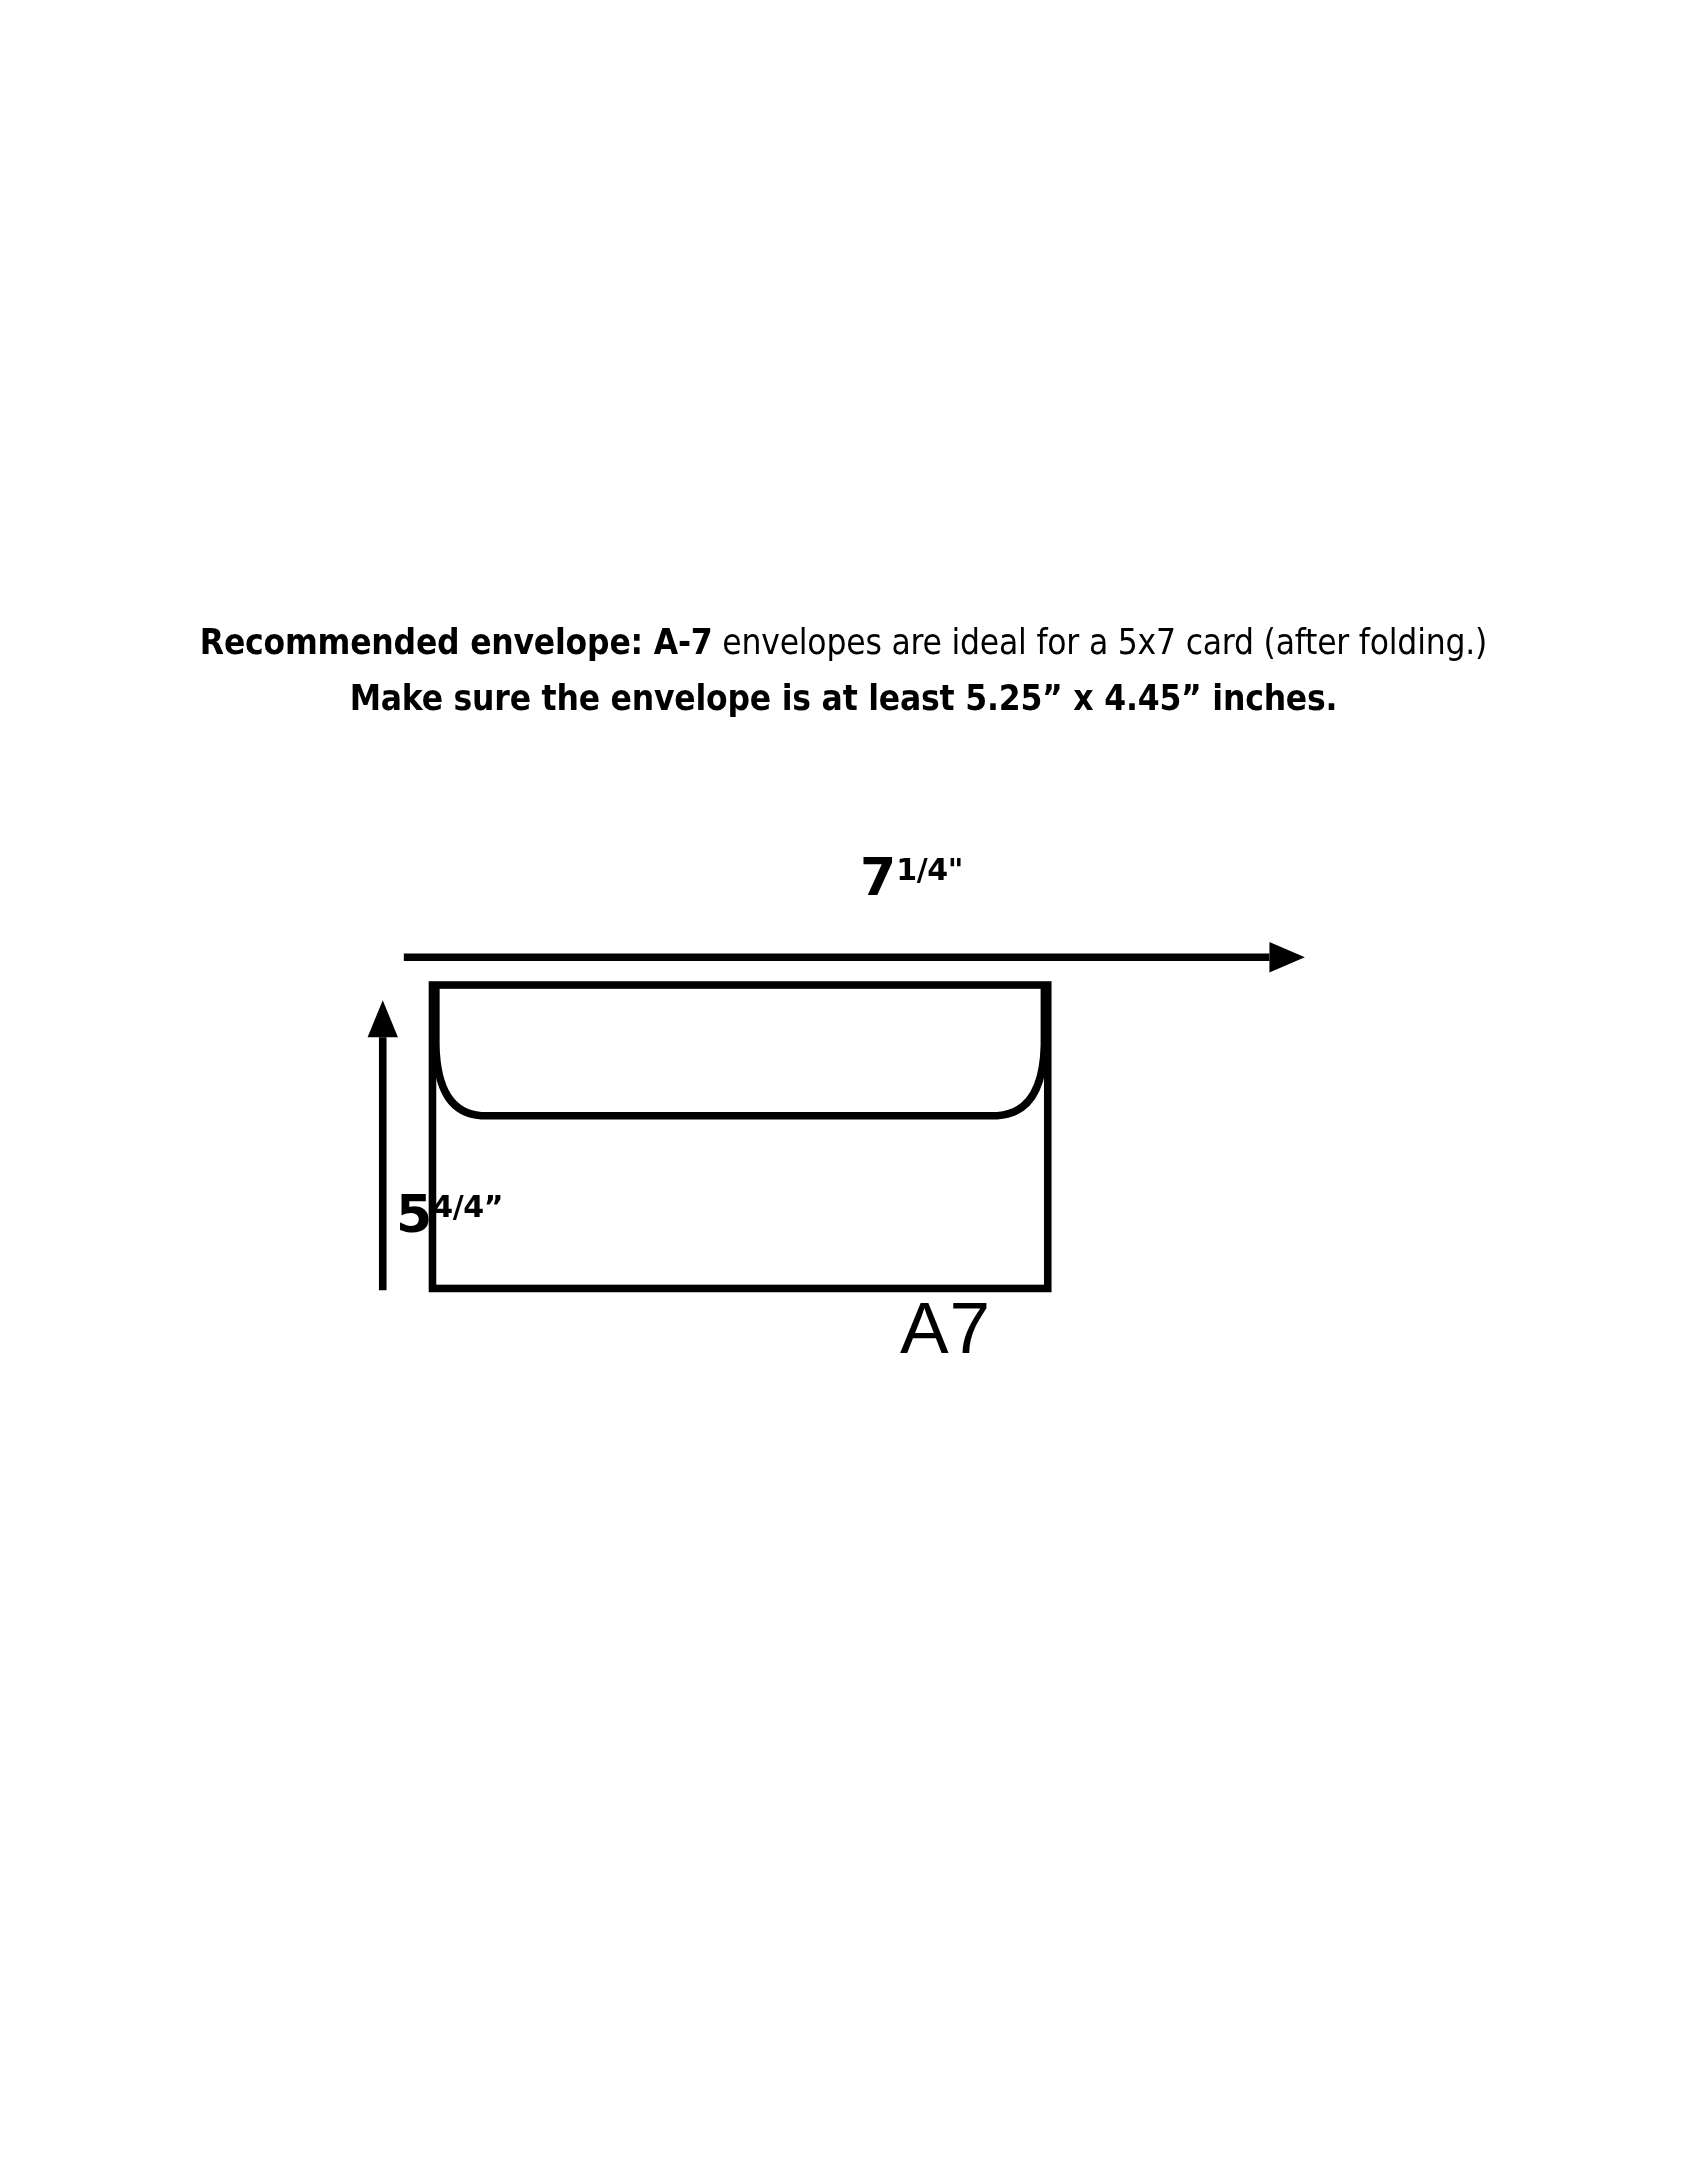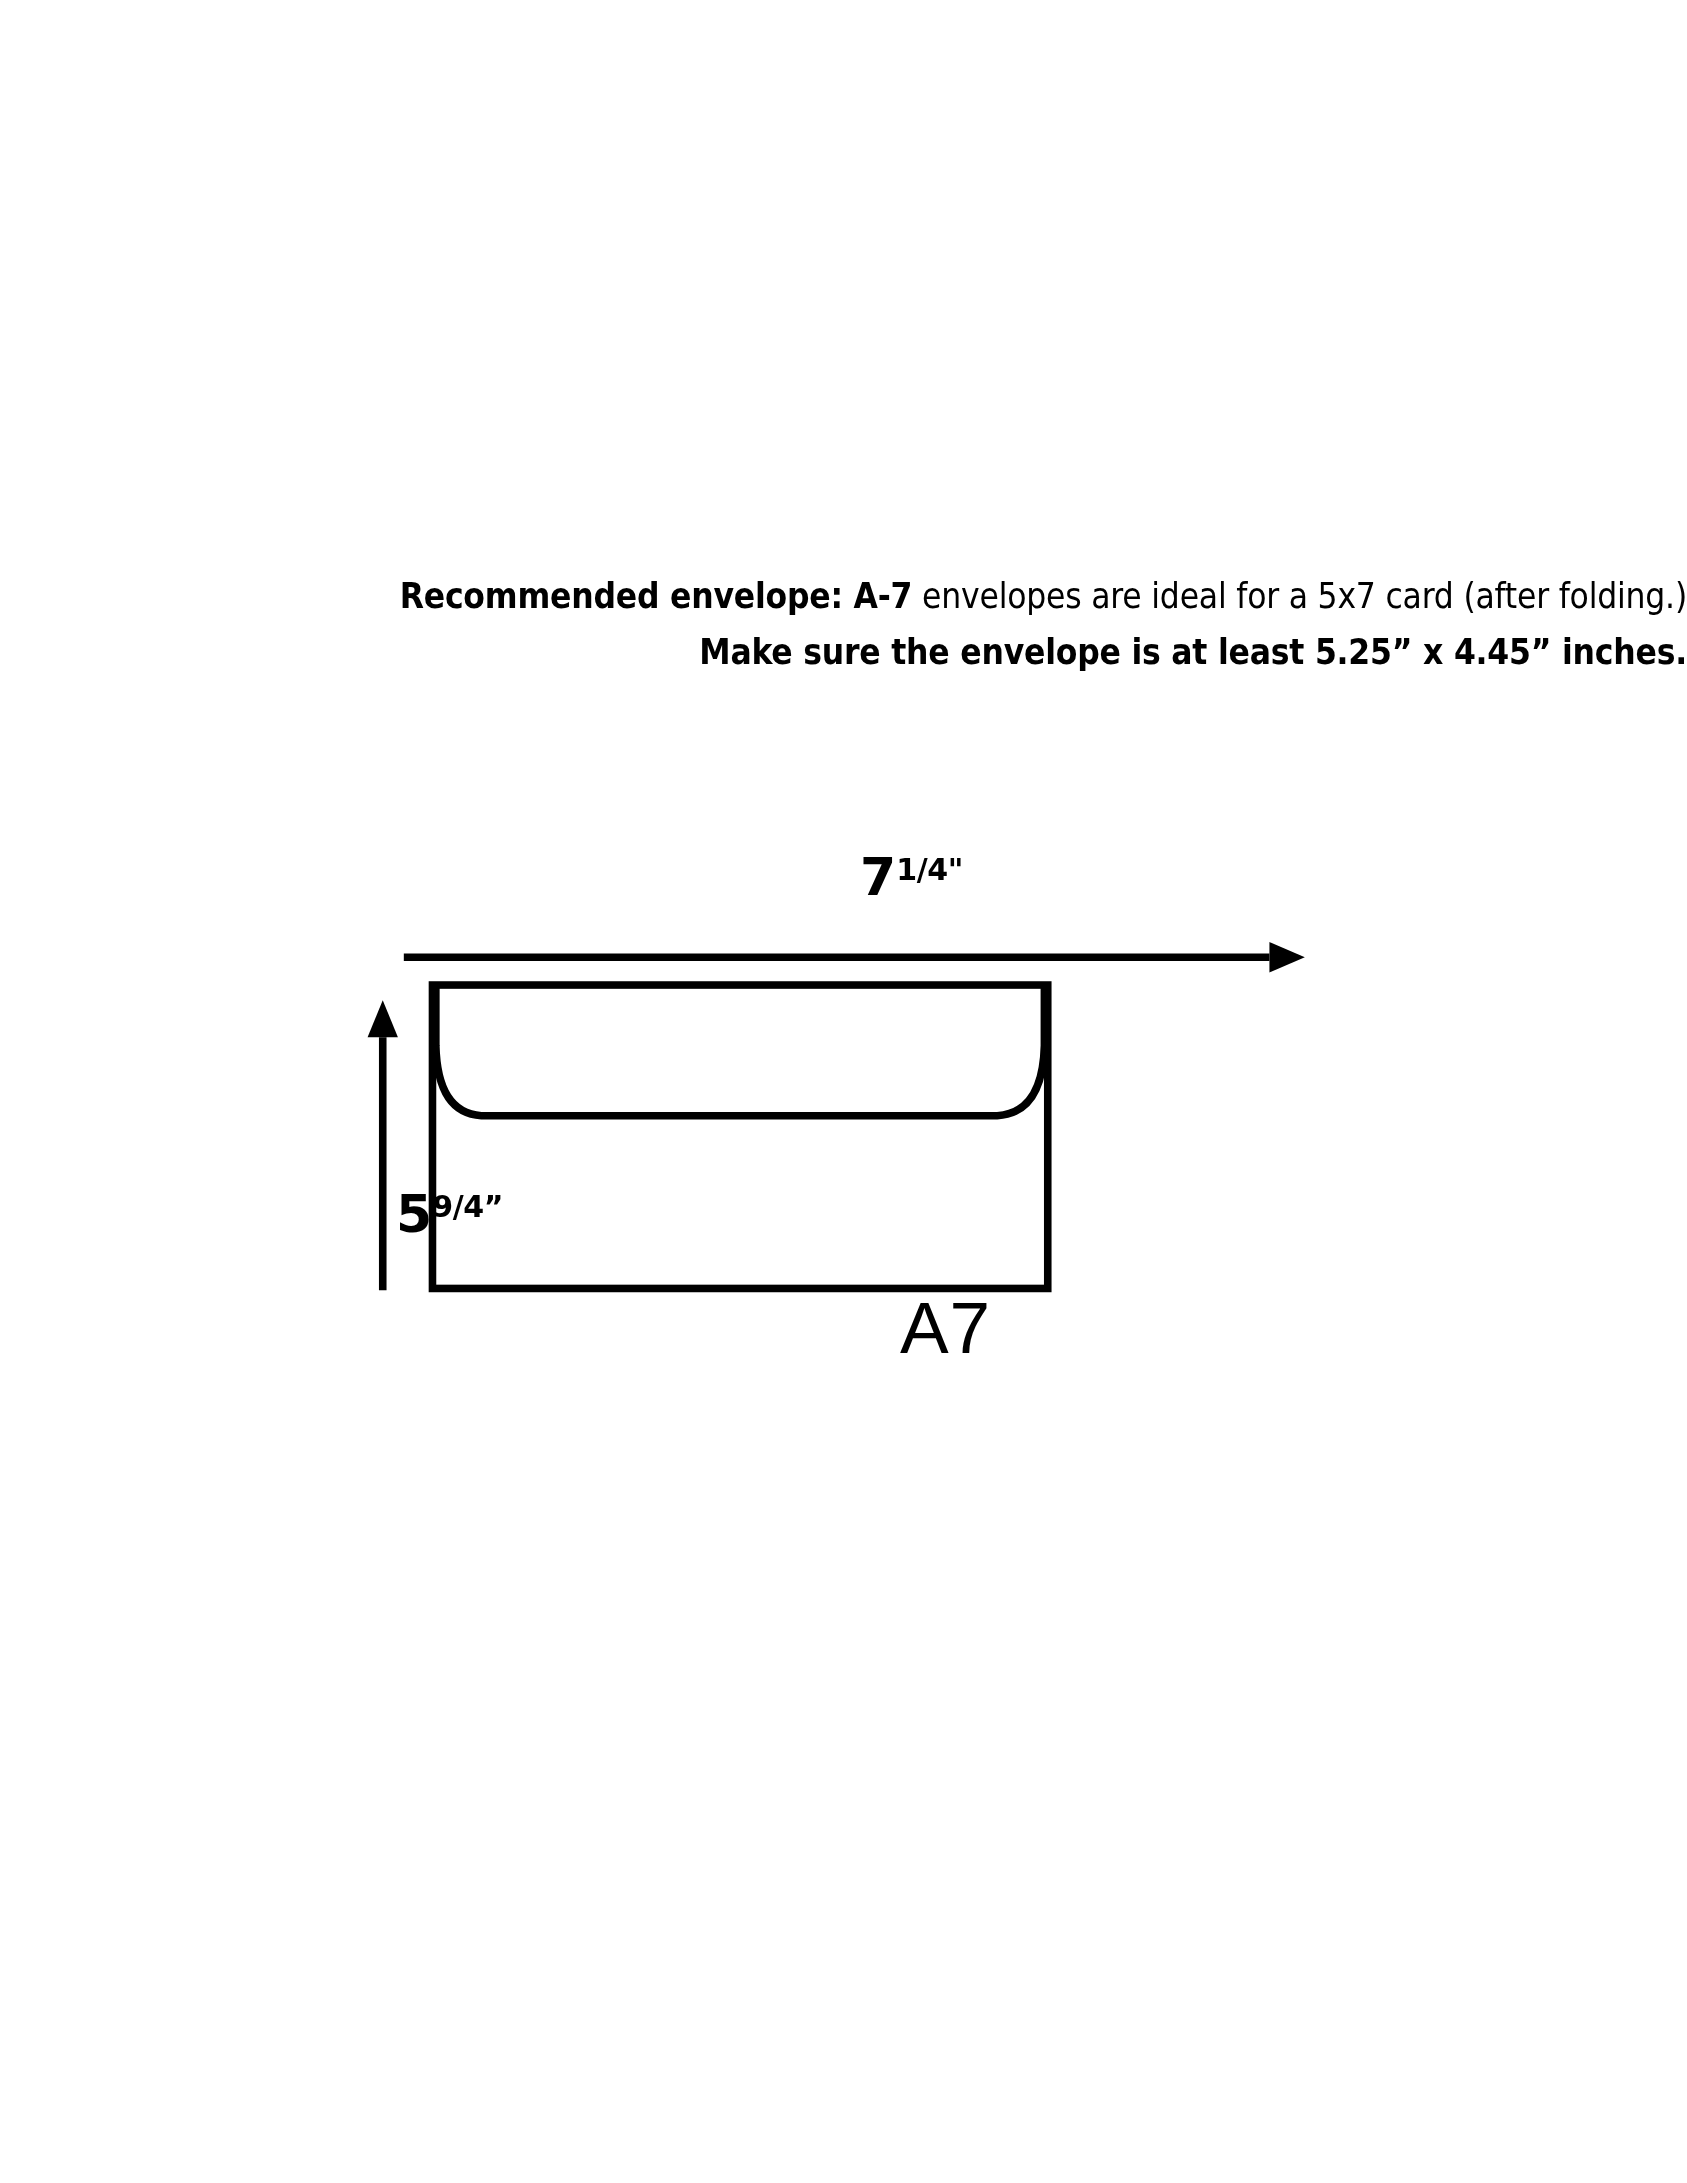--- a/index.html
+++ b/index.html
@@ -12,23 +12,23 @@
     height: 2183px;
     position: relative;
     font-family: "Liberation Sans", sans-serif;
     overflow: hidden;
   }
 
   
   #heading {
     position: absolute;
     left: 0;
-    top: 568px;
+    top: 614px;
     width: 1687px;
-    text-align: right;
+    text-align: center;
   }
   .head-line {
     font-family: "DejaVu Sans Condensed", "Liberation Sans Narrow", "Liberation Sans", sans-serif;
     font-size: 35px;
     line-height: 56px;
     color: #000000;
     letter-spacing: -0.2px;
     white-space: nowrap;
   }
   .head-strong {
@@ -124,17 +124,17 @@
 
     <path d="M 86 182 L 86 250 Q 88 330 140 333 L 752 333 Q 806 330 808 250 L 808 182" fill="none" stroke="#000" stroke-width="9" stroke-linecap="round"></path>
   </svg>
 </div>
 
 <div class="lbl" id="label-width">
   <span>7</span><span class="frac">1/4"</span>
 </div>
 
 <div class="lbl" id="label-height">
-  <span>5</span><span class="frac">9/4”</span>
+  <span>5</span><span class="frac">4/4”</span>
 </div>
 
 <div class="lbl" id="label-a7">A7</div>
 
 
 </body></html>

